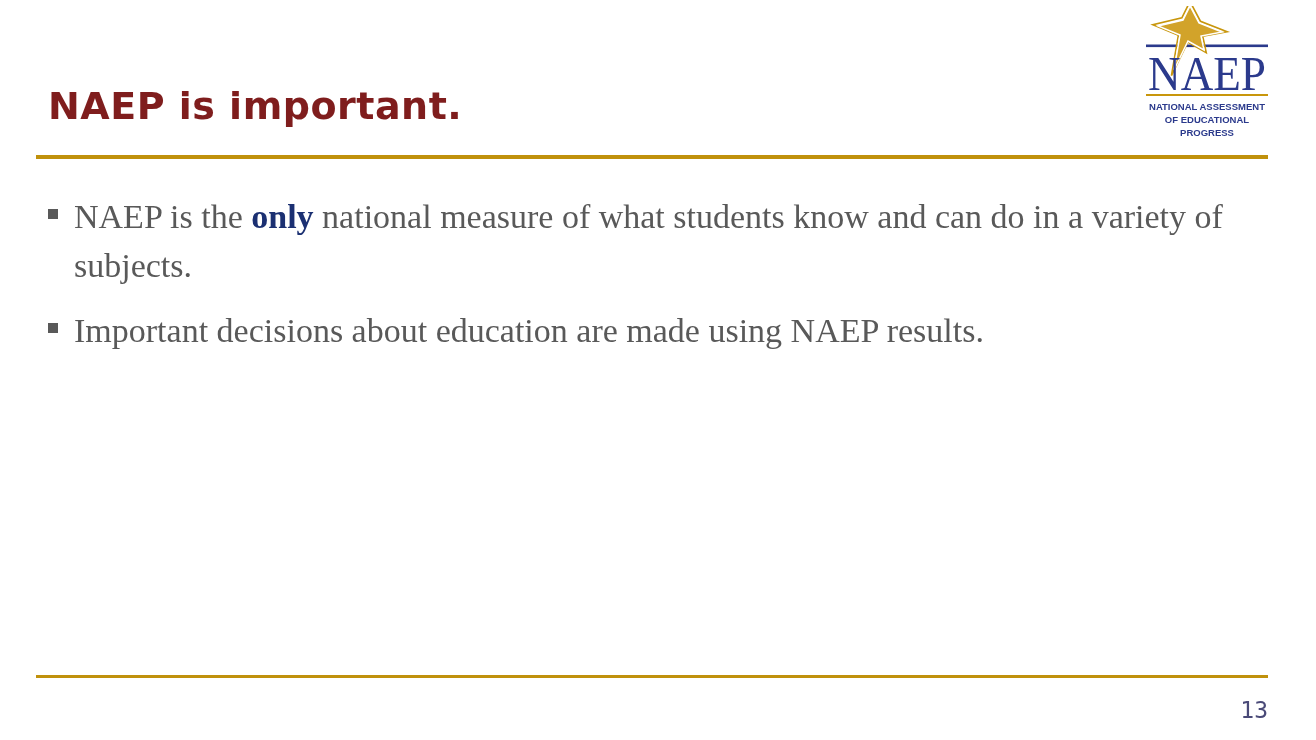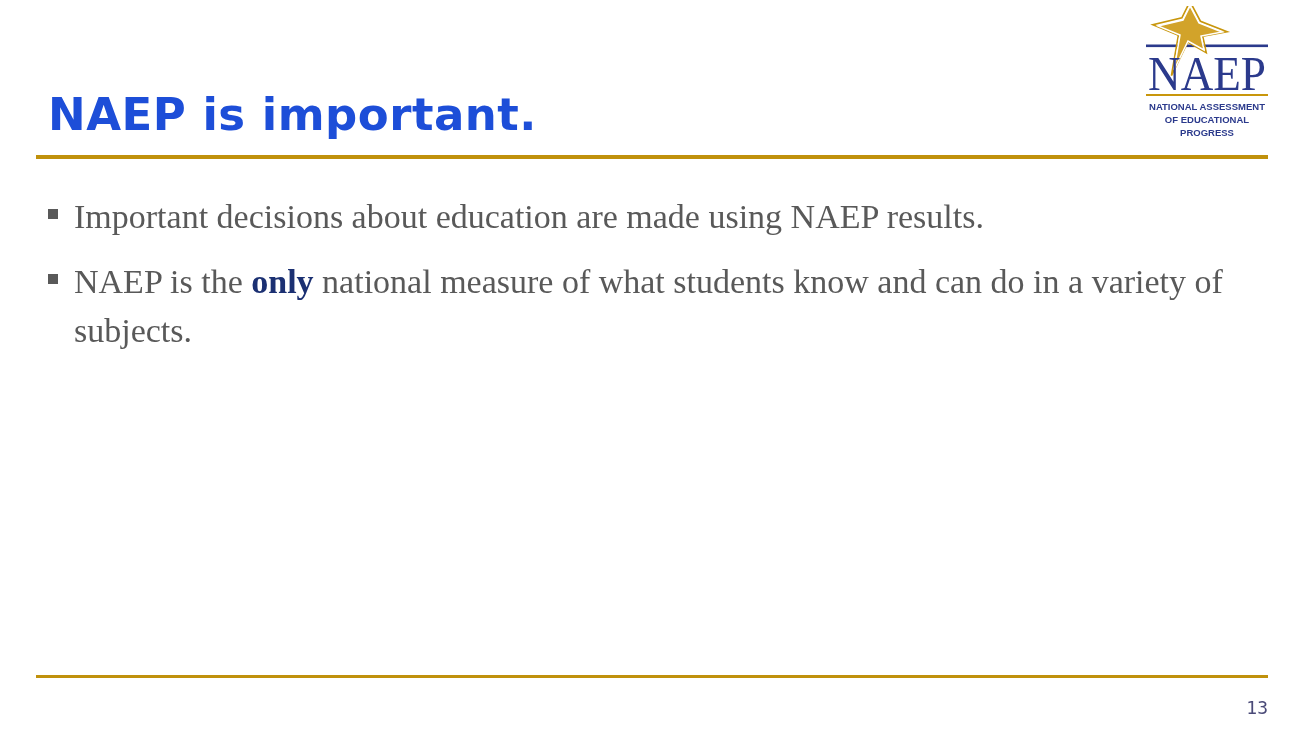--- a/index.html
+++ b/index.html
@@ -14,23 +14,23 @@
     height: 740px;
     background: #ffffff;
     overflow: hidden;
   }
   .slide-title {
     position: absolute;
     left: 48px;
     top: 62px;
     font-family: "DejaVu Sans", sans-serif;
     font-weight: bold;
-    font-size: 45px;
+    font-size: 38px;
     letter-spacing: 0.5px;
-    color: #1d4ed8;
+    color: #7f1d1d;
     line-height: 1;
     white-space: nowrap;
   }
   .rule {
     position: absolute;
     background: #c0910c;
   }
   .rule-top {
     left: 36px;
     right: 48px;
@@ -72,21 +72,21 @@
   }
   .bold-navy {
     font-weight: bold;
     color: #1b3072;
   }
   .page-number {
     position: absolute;
     right: 48px;
     top: 697px;
     font-family: "DejaVu Sans Mono", monospace;
-    font-size: 18px;
+    font-size: 23px;
     color: #4a4a78;
   }
   .logo {
     position: absolute;
     left: 1100px;
     top: 6px;
     width: 124px;
     height: 142px;
     margin-left: 46px;
   }
@@ -118,21 +118,21 @@
 
       <text x="61" y="104" text-anchor="middle" font-family="Liberation Sans, sans-serif" font-size="9.5" font-weight="bold" fill="#2b3a8c">NATIONAL ASSESSMENT</text>
       <text x="61" y="117" text-anchor="middle" font-family="Liberation Sans, sans-serif" font-size="9.5" font-weight="bold" fill="#2b3a8c">OF EDUCATIONAL</text>
       <text x="61" y="130" text-anchor="middle" font-family="Liberation Sans, sans-serif" font-size="9.5" font-weight="bold" fill="#2b3a8c">PROGRESS</text>
     </svg>
   </div>
 
   <div class="rule rule-top"></div>
 
   <ul class="bullet-list">
+      <li class="bullet-item"><span>NAEP is the </span><span class="bold-navy">only</span><span> national measure of what students know and can do in a variety of subjects.</span></li>
       <li class="bullet-item"><span>Important decisions about education are made using NAEP results.</span></li>
-      <li class="bullet-item"><span>NAEP is the </span><span class="bold-navy">only</span><span> national measure of what students know and can do in a variety of subjects.</span></li>
     </ul>
 
   <div class="rule rule-bottom"></div>
 
   <div class="page-number">13</div>
 
 </div>
 
 </body></html>

